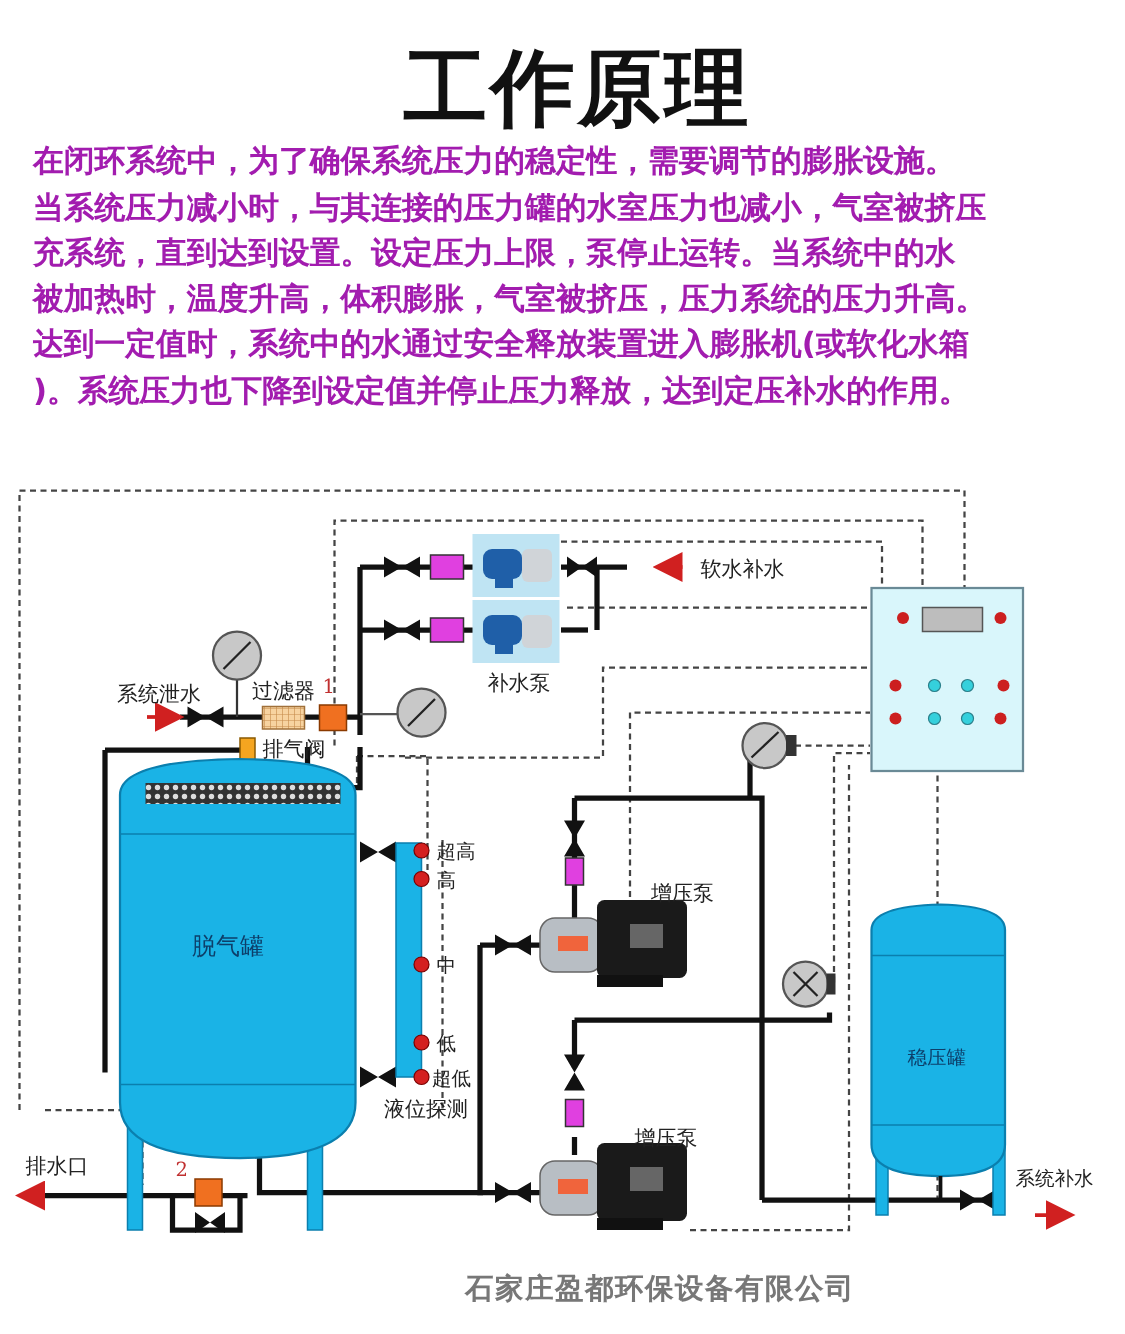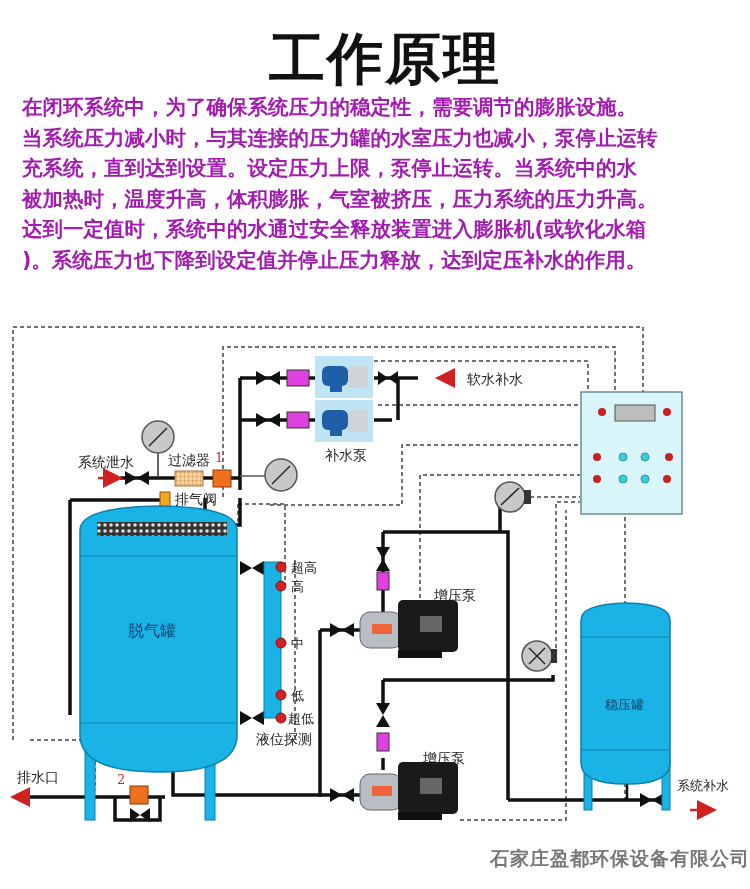--- a/index.html
+++ b/index.html
@@ -1,31 +1,31 @@
 <!DOCTYPE html>
 <html><head>
 <meta charset="utf-8">
 <style>
   html,body{margin:0;padding:0;background:#ffffff;}
   body{width:750px;height:889px;position:relative;overflow:hidden;font-family:"DejaVu Sans",sans-serif;color:#111;}
   .title{position:absolute;left:0;top:22px;width:750px;text-align:center;font-size:56px;font-weight:bold;letter-spacing:2px;color:#111;padding-left:10px;}
   .para{position:absolute;left:22px;top:92px;width:712px;font-size:20.5px;line-height:30.5px;color:#a21caf;font-weight:bold;}
   .para .line{display:block;white-space:nowrap;}
   svg.diagram{position:absolute;left:0;top:318px;}
-  .footer{position:absolute;left:0;top:846px;width:750px;text-align:right;padding-left:130px;box-sizing:border-box;font-family:"DejaVu Serif",serif;font-weight:bold;font-size:19px;color:#777;letter-spacing:1px;}
+  .footer{position:absolute;left:0;top:846px;width:750px;text-align:center;padding-left:130px;box-sizing:border-box;font-family:"DejaVu Serif",serif;font-weight:bold;font-size:19px;color:#777;letter-spacing:1px;}
   svg text{font-family:"DejaVu Serif",serif;}
 </style>
 </head>
 <body>
 
 <div class="title">工作原理</div>
 
 <div class="para">
   <span class="line">  在闭环系统中，为了确保系统压力的稳定性，需要调节的膨胀设施。</span>
-  <span class="line">当系统压力减小时，与其连接的压力罐的水室压力也减小，泵停止运转</span>
+  <span class="line">当系统压力减小时，与其连接的压力罐的水室压力也减小，气室被挤压</span>
   <span class="line">充系统，直到达到设置。设定压力上限，泵停止运转。当系统中的水</span>
   <span class="line">被加热时，温度升高，体积膨胀，气室被挤压，压力系统的压力升高。</span>
   <span class="line">达到一定值时，系统中的水通过安全释放装置进入膨胀机(或软化水箱</span>
   <span class="line">)。系统压力也下降到设定值并停止压力释放，达到定压补水的作用。</span>
 </div>
 
 <svg class="diagram" width="750" height="525" viewBox="0 318 750 525" xmlns="http://www.w3.org/2000/svg">
   <defs>
     <pattern id="mesh" width="6" height="6" patternUnits="userSpaceOnUse">
       <rect width="6" height="6" fill="#333"></rect>

